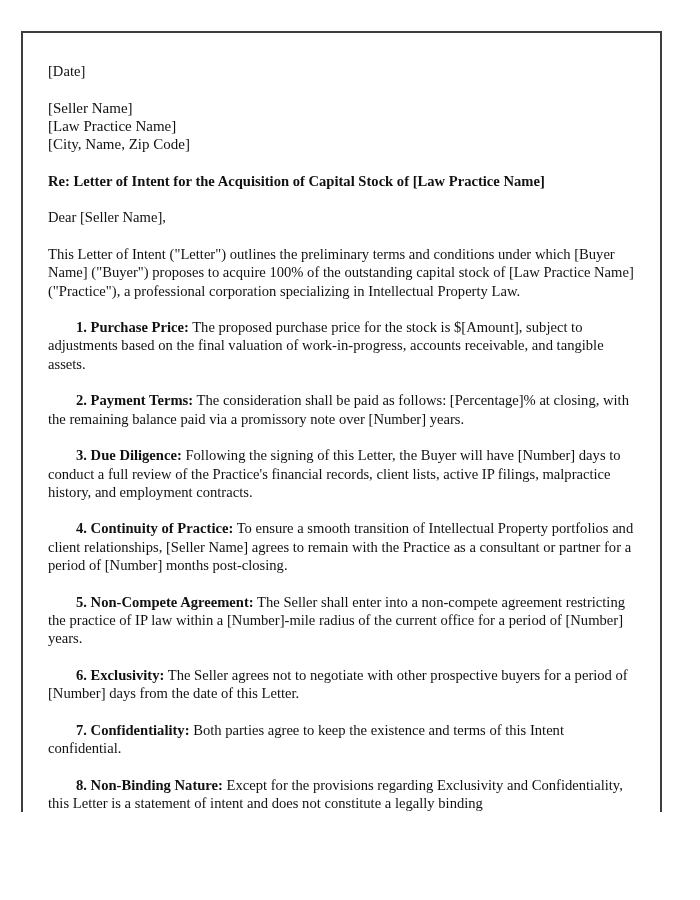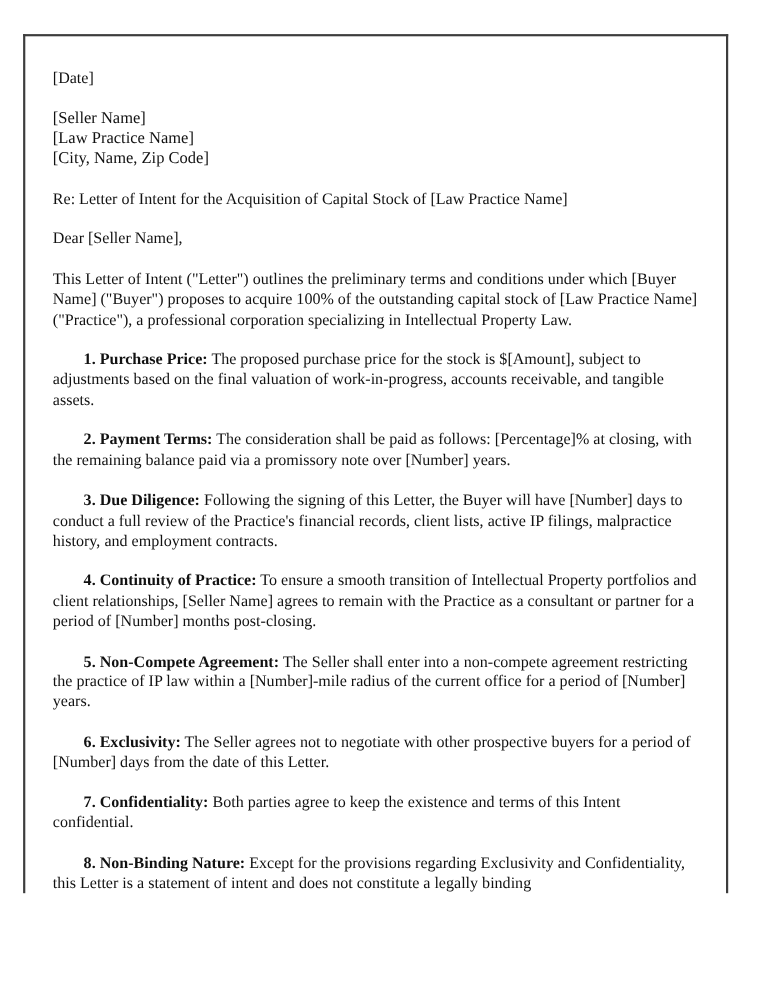--- a/index.html
+++ b/index.html
@@ -31,21 +31,21 @@
   .letter-page p {
     margin: 0 0 18.3px 0;
     font-size: 14.6px;
     line-height: 18.3px;
   }
   .addr-line {
     font-size: 15px;
     line-height: 18.3px;
   }
   .subject {
-    font-weight: normal;
+    font-weight: bold;
   }
   .term-label {
     font-weight: bold;
     margin-left: 28px;
   }
 </style>
 </head>
 <body>
 
 <div class="letter-page">

